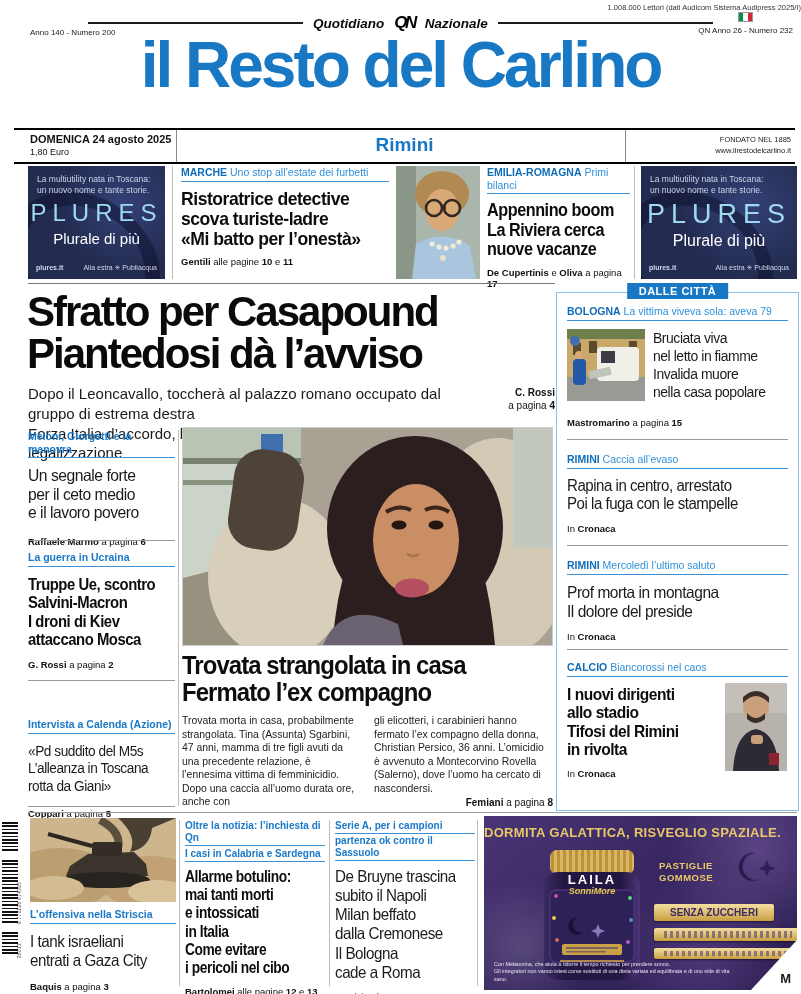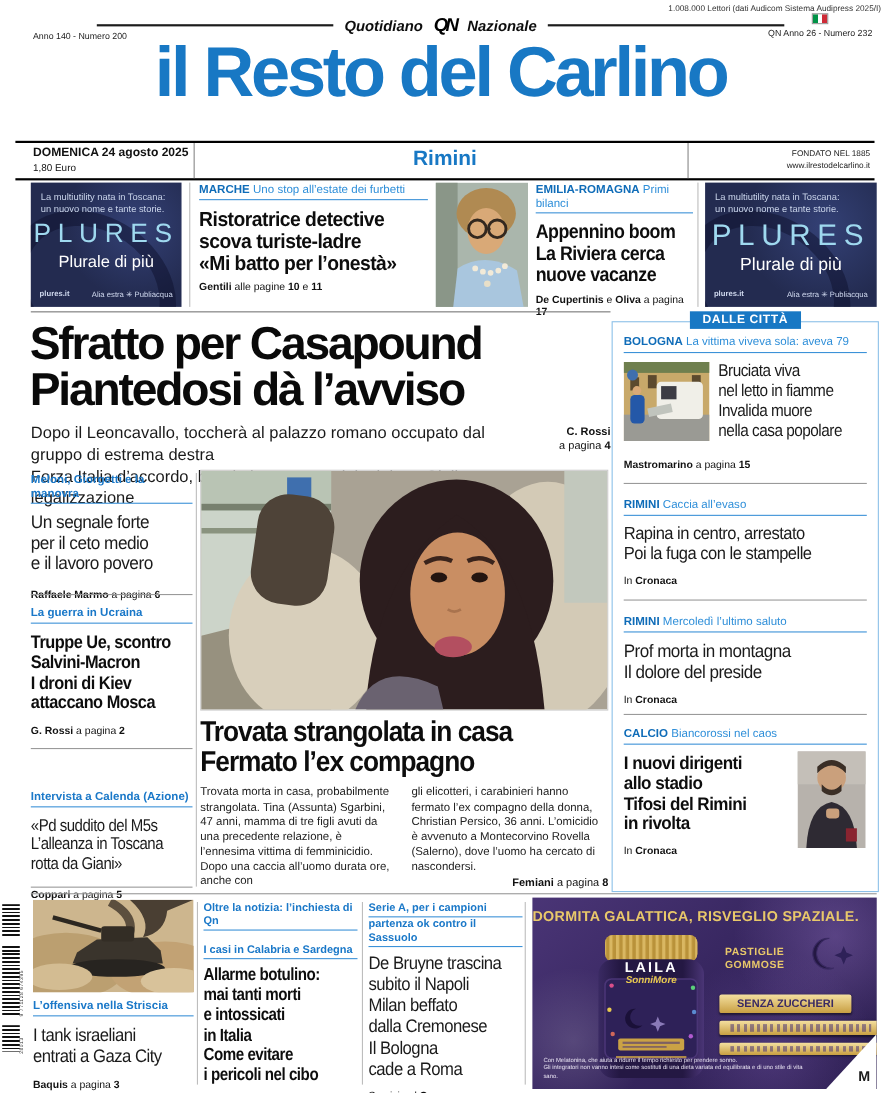--- a/index.html
+++ b/index.html
@@ -357,21 +357,21 @@
     <div class="hl light sx92" style="margin-top:8px;font-size:16.5px;line-height:1.18;">I tank israeliani
 entrati a Gaza City</div>
     <div class="by" style="margin-top:10px;"><b>Baquis</b><span> a pagina </span><b>3</b></div>
   </div>
 
   <div class="abs vrule" style="left:179px;top:820px;height:166px;"></div>
 
   <div class="abs" style="left:185px;top:820px;width:140px;">
     <div class="kick plain" style="border:none;padding:0;font-size:10px;">
       <span style="display:block;border-bottom:1.5px solid #3c92d8;padding-bottom:1px;">Oltre la notizia: l’inchiesta di Qn</span>
-      <span style="display:block;border-bottom:1.5px solid #3c92d8;padding-bottom:1px;margin-top:12px;">I casi in Calabria e Sardegna</span>
+      <span style="display:block;border-bottom:1.5px solid #3c92d8;padding-bottom:1px;margin-top:2px;">I casi in Calabria e Sardegna</span>
     </div>
     <div class="hl bold sx86" style="margin-top:6px;font-size:16px;line-height:1.14;">Allarme botulino:
 mai tanti morti
 e intossicati
 in Italia
 Come evitare
 i pericoli nel cibo</div>
     <div class="by" style="margin-top:9px;"><b>Bartolomei</b><span> alle pagine </span><b>12</b><span> e </span><b>13</b></div>
   </div>
 

